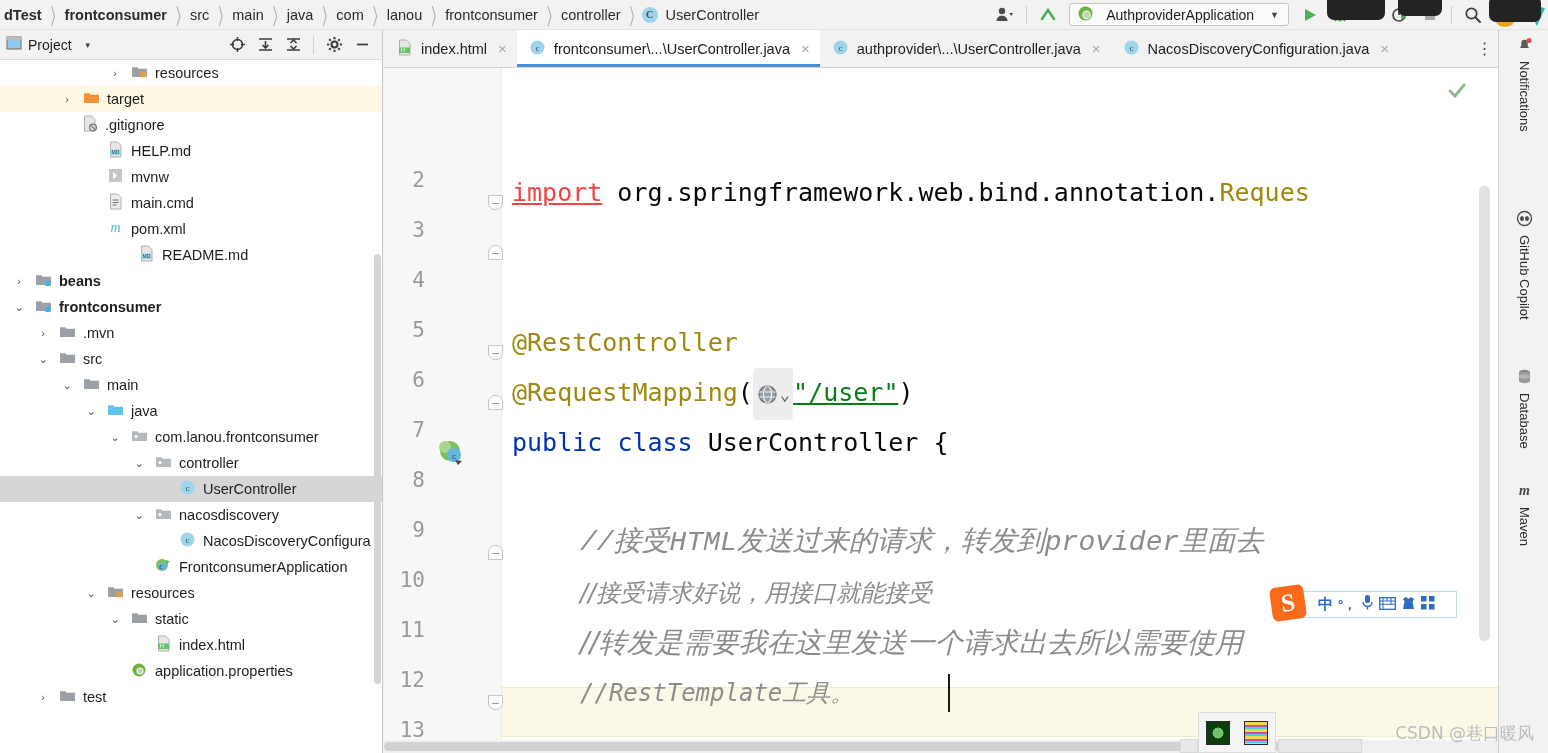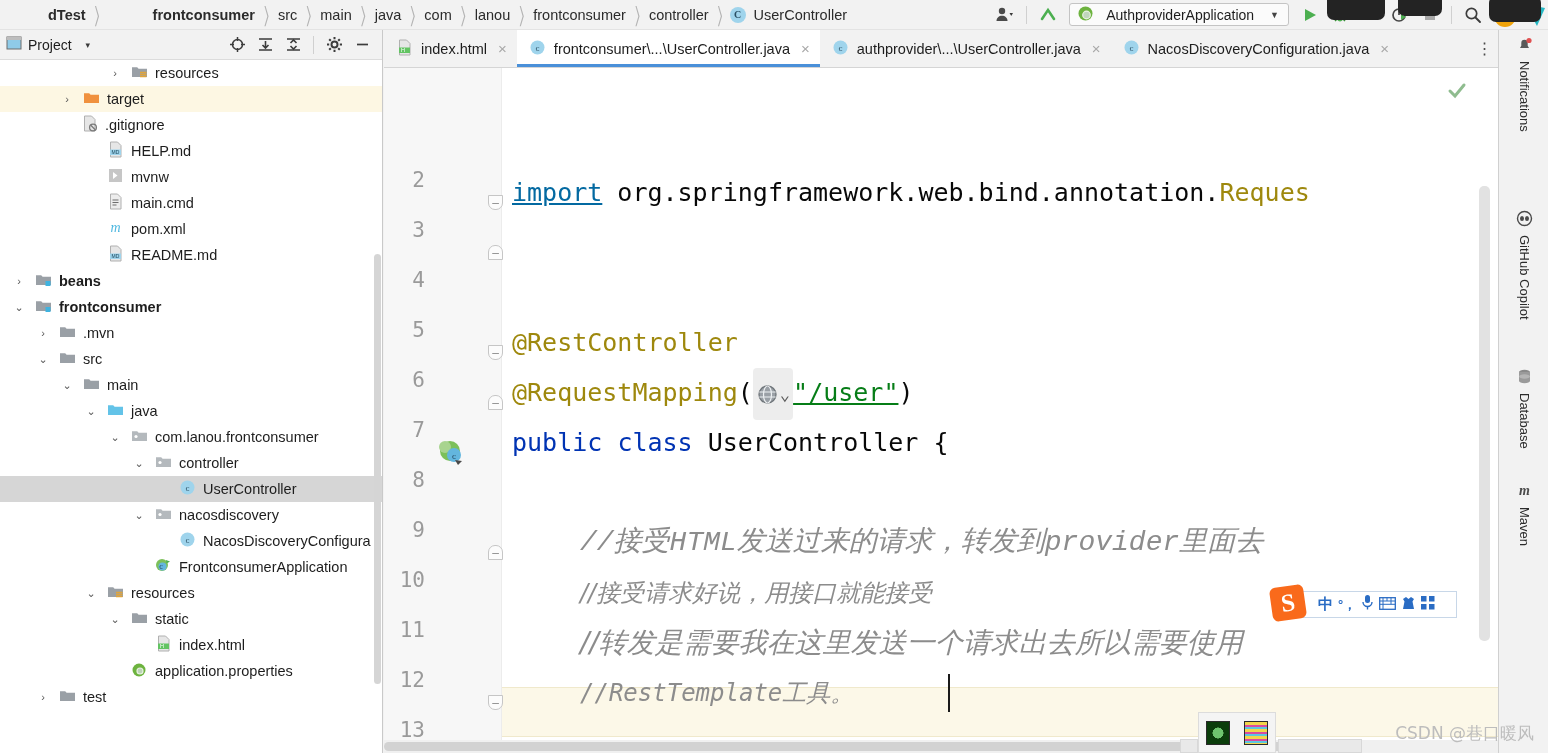--- a/index.html
+++ b/index.html
@@ -16,21 +16,21 @@
   #navbar {
     position: absolute; left: 0; top: 0; width: 1548px; height: 30px;
     background: #f2f2f2;
     display: flex; align-items: center;
     border-bottom: 1px solid #e3e3e3;
   }
   .crumb {
     font-size: 14.5px; color: #2b2b2b; white-space: nowrap;
     padding: 0 2px;
   }
-  .crumb.bold { font-weight: bold; margin-left: 44px; }
+  .crumb.bold { font-weight: bold; }
   .crumb-sep {
     color: #b4b4b4; font-size: 15px; margin: 0 7px; transform: scaleY(1.55);
     display: inline-block;
   }
   .crumb-item { display: flex; align-items: center; }
   .cls-badge {
     width: 16px; height: 16px; border-radius: 50%;
     background: #9fd4ec; color: #2a4f63;
     font-size: 10px; font-weight: bold;
     display: inline-flex; align-items: center; justify-content: center;
@@ -141,21 +141,21 @@
   .hl-line {
     position: absolute; left: 0; right: 0; height: 50px;
     background: #fcf8e8; border-top: 1px solid #f0e9cc; border-bottom: 1px solid #f0e9cc;
   }
   .kw   { color: #0033b3; }
   .ann  { color: #9e880d; }
   .str  { color: #067d17; text-decoration: underline; }
   .plain{ color: #080808; }
   .cmt  { color: #8c8c8c; font-style: italic; }
   .cmt-cn { font-family: "DejaVu Sans", sans-serif; font-style: italic; }
-  .imp-kw { color: #0369a1; text-decoration: underline; margin-top: 44px; }
+  .imp-kw { color: #ef4444; text-decoration: underline; margin-top: 44px; }
   #caret {
     position: absolute; width: 2px; height: 38px; background: #1a1a1a;
   }
   #web-chip {
     display: inline-flex; align-items: center; gap: 1px;
     background: #ededed; border-radius: 4px; padding: 1px 3px;
     vertical-align: middle;
   }
   #inspect-check { position: absolute; right: 30px; top: 12px; }
   #editor-vscroll {
@@ -466,21 +466,21 @@
         </div>
         <div class="tnode" style="padding-left: 78px;">
           <span class="tw"></span>
           <span class="ticon">
             <span><svg width="17" height="17" viewBox="0 0 17 17">
                 <text x="8.5" y="13" font-size="14" fill="#4fb8e0" text-anchor="middle" font-style="italic" font-family="Liberation Serif, serif">m</text>
               </svg></span>
           </span>
           <span class="tlabel">pom.xml</span>
         </div>
-        <div class="tnode" style="padding-left: 78px;">
+        <div class="tnode" style="padding-left: 109px;">
           <span class="tw"></span>
           <span class="ticon">
             <span><svg width="17" height="17" viewBox="0 0 17 17">
                 <path d="M3.5 1h7l3.5 3.5V16h-10.5z" fill="#e6e6e6" stroke="#b0b0b0"></path>
                 <rect x="3" y="8.5" width="11" height="5.5" fill="#9fd4ec"></rect>
                 <text x="8.5" y="13" font-size="5" fill="#204a5e" text-anchor="middle" font-family="Liberation Sans, sans-serif">MD</text>
               </svg></span>
           </span>
           <span class="tlabel">README.md</span>
         </div>

